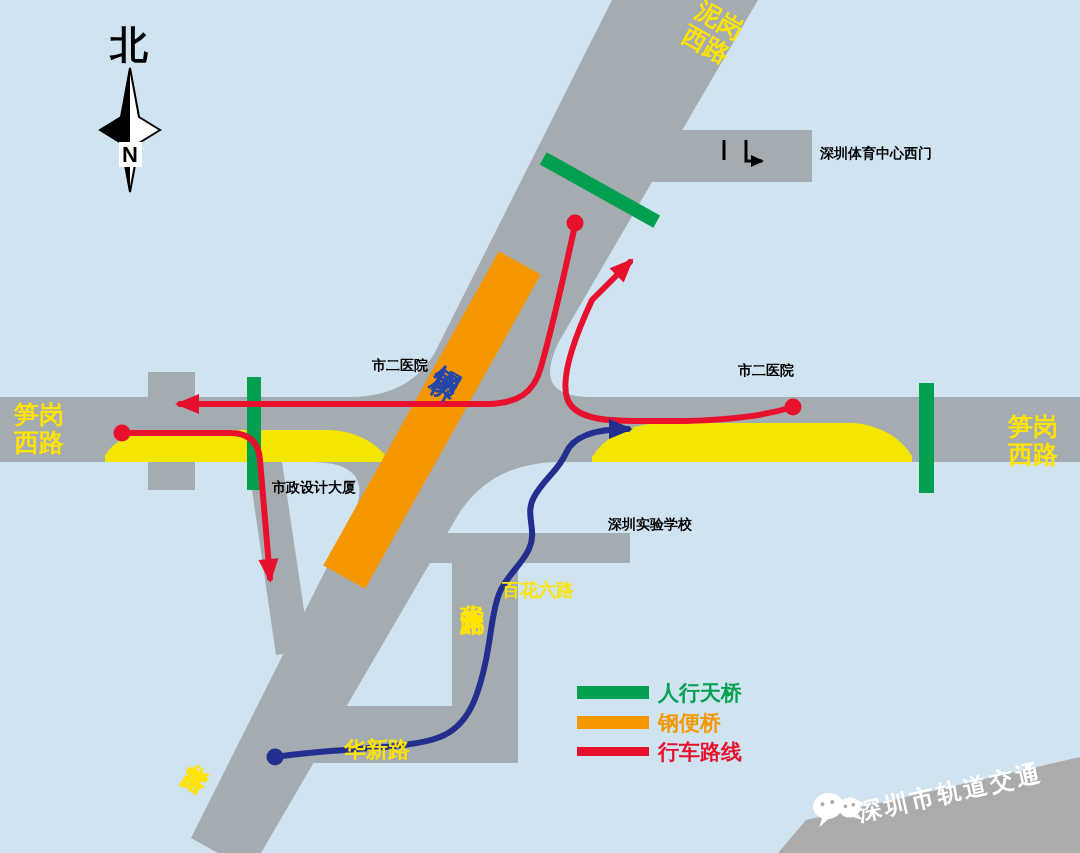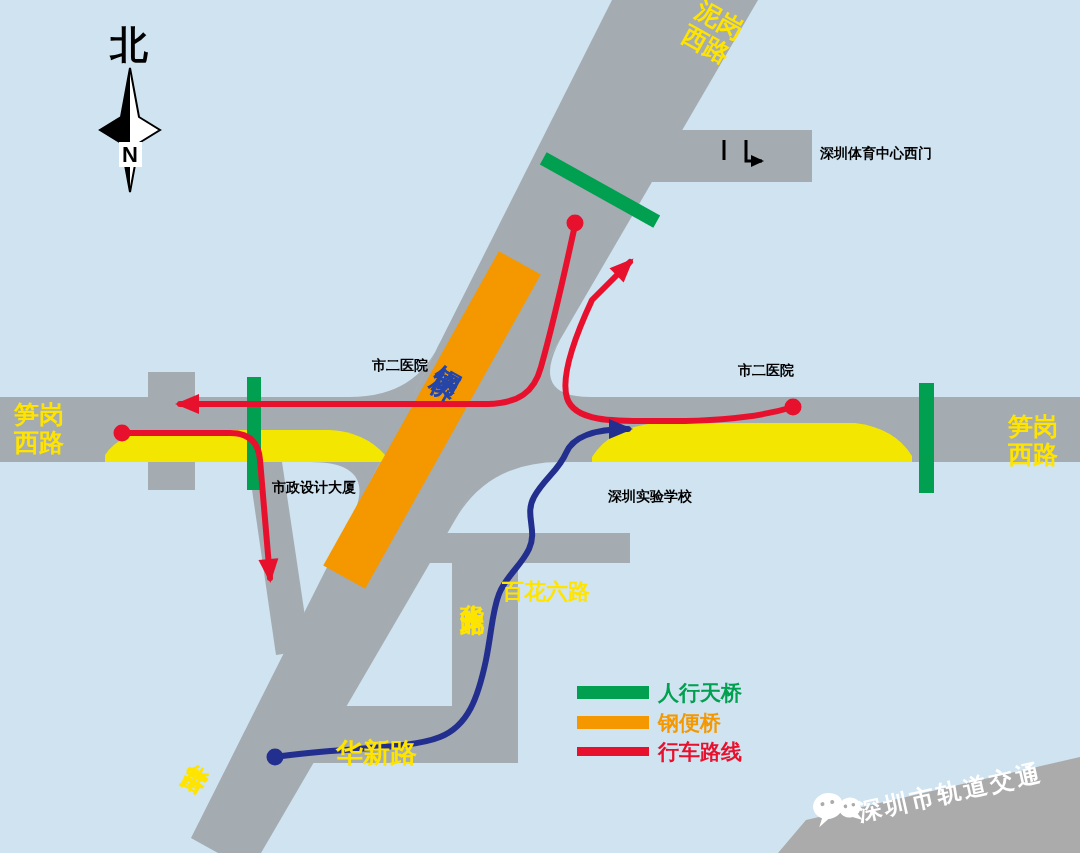--- a/index.html
+++ b/index.html
@@ -117,27 +117,27 @@
 
   <div class="lbl ylw" style="left:1008px;top:412px;font-size:25px;">
     <span style="display:block">笋岗</span>
     <span style="display:block">西路</span>
   </div>
 
   <div class="lbl vert" style="left:446px;top:350px;font-size:27px;color:#2446aa;transform:rotate(29deg);">钢便桥</div>
 
   <div class="lbl vert ylw" style="left:458px;top:584px;font-size:24px;">华强北路</div>
 
-  <div class="lbl ylw" style="left:336px;top:738px;font-size:27px;">华新路</div>
+  <div class="lbl ylw" style="left:344px;top:738px;font-size:22px;">华新路</div>
 
   <div class="lbl vert ylw" style="left:196px;top:748px;font-size:24px;transform:rotate(29deg);">华富路</div>
 
-  <div class="lbl ylw" style="left:502px;top:580px;font-size:22px;">百花六路</div>
+  <div class="lbl ylw" style="left:502px;top:580px;font-size:18px;">百花六路</div>
 
   <div class="lbl blk" style="left:372px;top:318px;margin-top:40px;">市二医院</div>
   <div class="lbl blk" style="left:820px;top:146px;">深圳体育中心西门</div>
   <div class="lbl blk" style="left:738px;top:363px;">市二医院</div>
   <div class="lbl blk" style="left:272px;top:480px;text-align:right;">市政设计大厦</div>
-  <div class="lbl blk" style="left:608px;top:489px;">深圳实验学校</div>
+  <div class="lbl blk" style="left:608px;top:517px;">深圳实验学校</div>
 
   <div class="lbl" style="left:858px;top:800px;font-size:24px;color:#ffffff;letter-spacing:3px;transform:rotate(-12.5deg);transform-origin:0 50%;">深圳市轨道交通</div>
 
 </div>
 
 </body></html>

